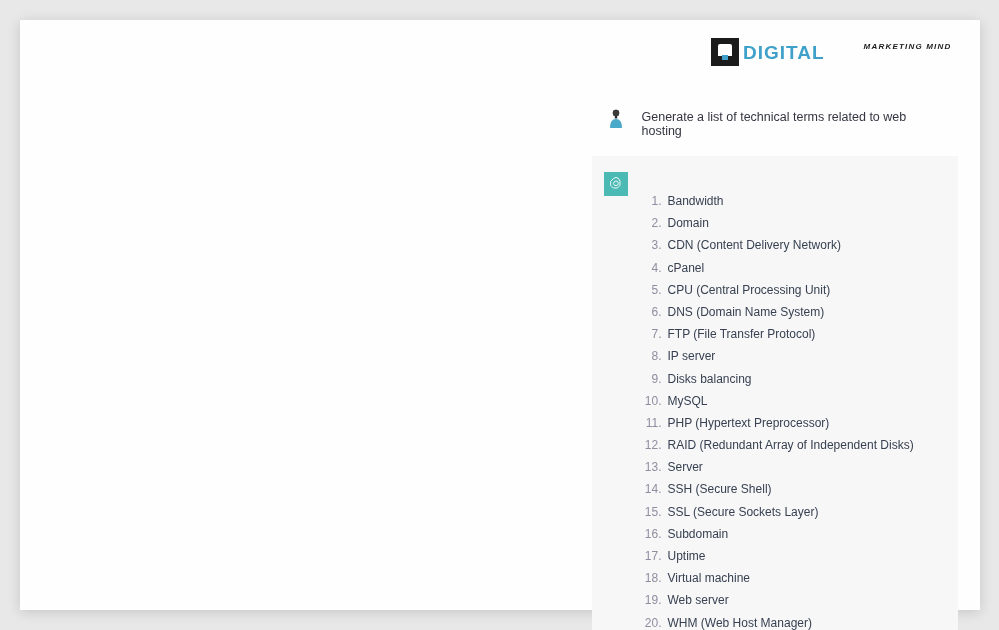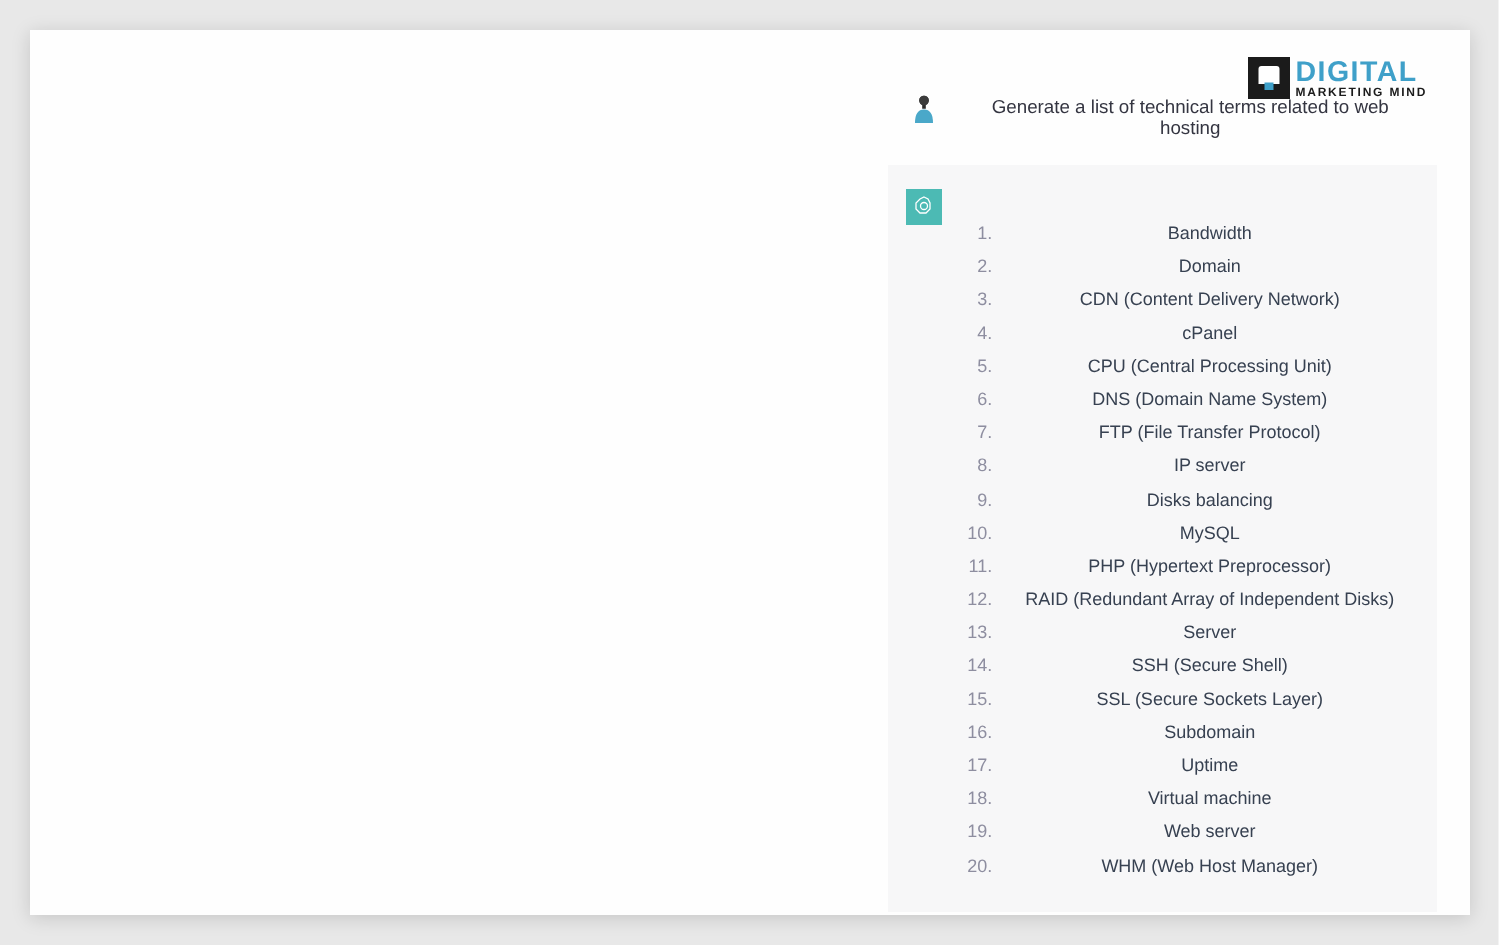--- a/index.html
+++ b/index.html
@@ -49,34 +49,36 @@
     .logo-icon::after {
       content: '';
       width: 6px;
       height: 5px;
       background: #3fa0c9;
       position: absolute;
       bottom: 6px;
     }
     .logo-text {
       display: flex;
-      flex-direction: column;
+      flex-direction: row;
       line-height: 1;
+      gap: 39px;
     }
     .logo-digital {
       font-size: 19px;
       font-weight: 800;
       color: #3fa0c9;
       letter-spacing: 1px;
     }
     .logo-sub {
       font-size: 8px;
       font-weight: 700;
       color: #1b1b1b;
       letter-spacing: 1.2px;
+      font-style: italic;
     }
     .left {
       flex: 1;
       padding: 160px 30px 0 55px;
     }
     .heading {
       font-size: 29px;
       font-weight: 700;
       color: #1a1a1a;
       line-height: 1.3;
@@ -84,22 +86,21 @@
       letter-spacing: -0.3px;
     }
     .desc {
       font-size: 20px;
       color: #333;
       line-height: 1.5;
       font-weight: 400;
     }
     .right {
       width: 388px;
-      padding: 30px 22px 0 0;
-      text-align: center;
+      padding: 76px 22px 0 0;
     }
     .chat-row {
       display: flex;
       gap: 14px;
       padding: 10px 12px;
       align-items: flex-start;
     }
     .prompt-row {
       background: #fefefe;
       margin-bottom: 8px;

